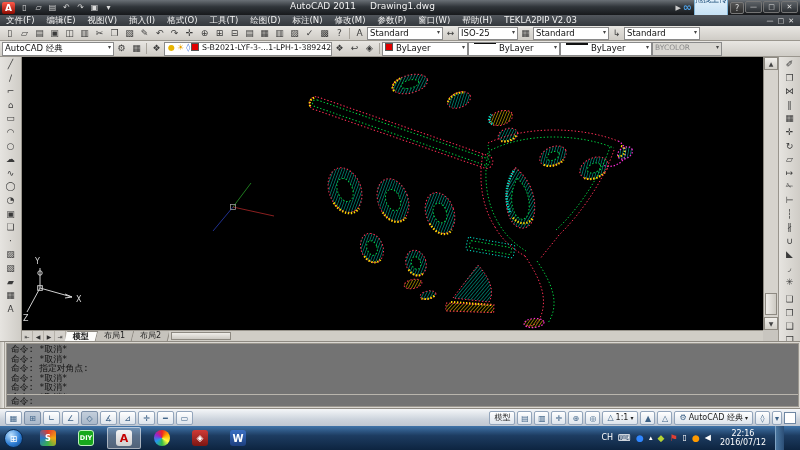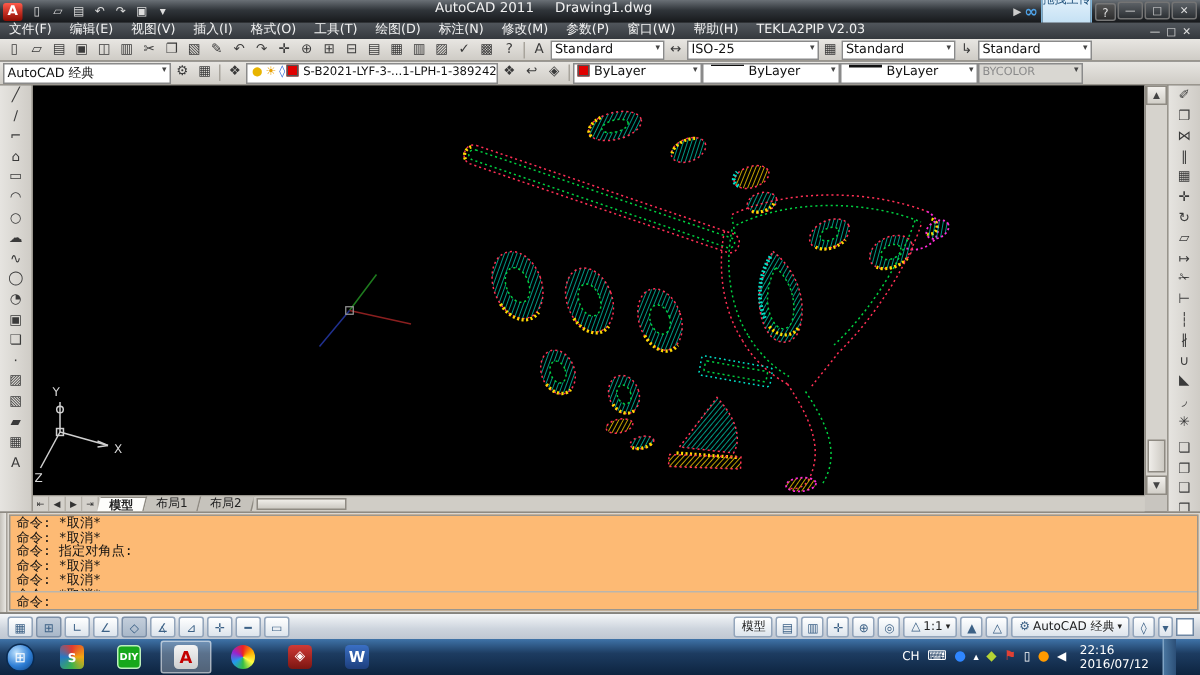--- a/index.html
+++ b/index.html
@@ -74,21 +74,21 @@
   .tabnav{width:11px;text-align:center;font-size:6px;line-height:11px;color:#333;background:#d4d1cb;border-right:1px solid #b5b1a9}
   .tab{padding:0 7px;line-height:10px;border-right:1px solid #8e8a82;background:#c6c3bc;color:#222;transform:skewX(-14deg)}
   .tab span{display:inline-block;transform:skewX(14deg)}
   .tab.active{background:#fdfdfb;font-weight:bold;border-top:1px solid #8e8a82}
   .hscroll{flex:1;background:#d0cdc6;position:relative}
   .hs-thumb{position:absolute;left:2px;top:1px;width:60px;height:8px;background:linear-gradient(#f0eee9,#ccc9c2);border:1px solid #8e8a82}
 
   
   #cmd{position:absolute;left:0;top:341px;width:800px;height:67px;background:#dad7d1;border-top:1px solid #8e8a82;display:flex}
   .cmd-grip{width:5px;height:100%;background:linear-gradient(90deg,#c4c1ba,#e9e7e2);border-right:1px solid #a5a199}
-  .cmd-body{flex:1;display:flex;flex-direction:column;background:#fdba74;border:1px solid #9a968e;margin:1px}
+  .cmd-body{flex:1;display:flex;flex-direction:column;background:#737373;border:1px solid #9a968e;margin:1px}
   .cmd-hist{flex:1;padding:1px 4px;font-family:"DejaVu Sans Mono","DejaVu Sans",monospace;font-size:8.8px;line-height:9.6px;color:#111;overflow:hidden}
   .cmdline{display:block;white-space:pre}
   .cmd-prompt{border-top:1px solid #b9b5ad;padding:1px 4px;font-family:Liberation Mono, monospace;font-size:8.8px;color:#111;height:12px}
 
   
   #status{position:absolute;left:0;top:408px;width:800px;height:18px;
     background:linear-gradient(#f5f7f9,#cdd4dd 60%,#bfc7d2);border-top:1px solid #8e8a82;
     display:flex;align-items:center;color:#1d1d1d;padding:0 4px}
   #coords{width:148px;font-size:8.5px;letter-spacing:.2px}
   .sbtn{width:17px;height:14px;border:1px solid #93a5bb;border-radius:2px;margin:0 1px;
@@ -111,21 +111,21 @@
   .appico{width:16px;height:16px;border-radius:3px;display:flex;align-items:center;justify-content:center;
     font-size:8px;font-weight:bold;color:#fff}
   .ico-s{background:conic-gradient(#e23b2e,#f3a712,#3cb44b,#2778c4,#e23b2e)}
   .ico-diy{background:#17a81c;border:1px solid #bdf0bd;font-size:6.5px}
   .ico-acad{background:linear-gradient(#f4f4f4,#cfcfcf);color:#c40000;font-size:11px}
   .ico-pin{border-radius:50%;background:conic-gradient(#e22,#fa0,#ff4,#3b4,#29e,#92c,#e22)}
   .ico-red{background:linear-gradient(#d03a36,#7c1612);font-size:9px}
   .ico-word{background:linear-gradient(#3a6fc4,#1d3f7e);font-size:10px}
   .tray{margin-left:auto;display:flex;align-items:center;gap:5px;color:#fff;padding-right:16px}
   .tray .tico{font-size:9px;line-height:22px}
-  .clock{text-align:left;font-size:8px;line-height:9px;color:#fff;margin:0 4px}
+  .clock{text-align:center;font-size:8px;line-height:9px;color:#fff;margin:0 4px}
   .showdesk{width:9px;height:24px;background:linear-gradient(90deg,#49759f,#2c4f77);border-left:1px solid #7fa3c4}
 
   
   .dr{stroke:#ff3055;fill:none;stroke-width:1;stroke-dasharray:1.4 2}
   .dg{stroke:#00d040;fill:none;stroke-width:1;stroke-dasharray:1.4 2}
   .dy{stroke:#ffd800;fill:none;stroke-width:2.2;stroke-dasharray:1.4 1.6}
   .dc{stroke:#00e2c8;fill:none;stroke-width:2.6;stroke-dasharray:1.2 1.4}
   .dm{stroke:#ff2ad8;fill:none;stroke-width:1.2;stroke-dasharray:1.4 1.8}
   svg text{font-family:"DejaVu Sans",sans-serif}
 </style>
@@ -209,21 +209,21 @@
         <span class="ti">▩</span>
         <span class="ti">?</span>
       </span>
     <span class="sep"></span>
     <span class="ti">A</span>
     <span class="combo" style="width:76px">
       <span>Standard</span>
       <span class="arr">▾</span>
     </span>
     <span class="ti">↔</span>
-    <span class="combo" style="width:88px">
+    <span class="combo" style="width:60px">
       <span>ISO-25</span>
       <span class="arr">▾</span>
     </span>
     <span class="ti">▦</span>
     <span class="combo" style="width:76px">
       <span>Standard</span>
       <span class="arr">▾</span>
     </span>
     <span class="ti">↳</span>
     <span class="combo" style="width:76px">

